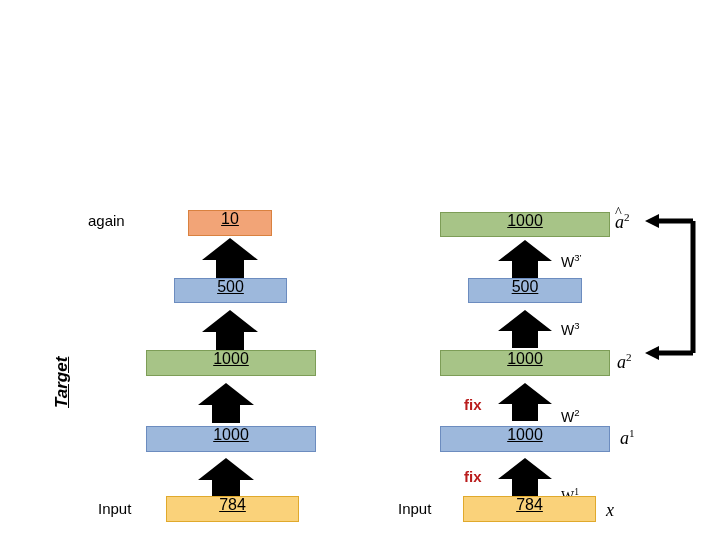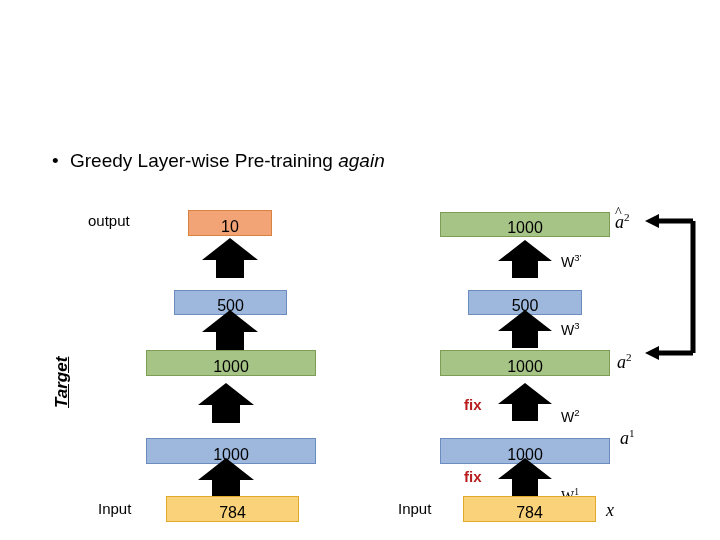--- a/index.html
+++ b/index.html
@@ -51,28 +51,29 @@
     font-style: italic;
   }
 
   
   .layer-box {
     position: absolute;
     box-sizing: border-box;
     border-width: 1px;
     border-style: solid;
     display: flex;
-    align-items: flex-end;
+    align-items: flex-start;
     justify-content: center;
     font-size: 16px;
     line-height: 1;
     color: #000;
+    text-decoration: underline;
   }
   .c-orange { background: #F2A477; border-color: #D9813F; }
-  .c-blue   { background: #9DB8DC; border-color: #6C8CBF; margin-top: 12px; }
+  .c-blue   { background: #9DB8DC; border-color: #6C8CBF; }
   .c-green  { background: #A7C487; border-color: #7D9D57; }
   .c-yellow { background: #FAD27A; border-color: #E0A92C; }
 
   
   .up-arrow {
     position: absolute;
   }
   .up-arrow svg { display: block; }
 
   
@@ -148,25 +149,22 @@
     position: absolute;
   }
   .feedback-bracket svg { display: block; }
 </style>
 </head>
 <body>
 
 <div id="slide">
 
 
-  <div class="bullet-line">
-    <span class="bullet-dot">•</span><span>Greedy Layer-wise Pre-training </span><span class="bullet-em">again</span>
-  </div>
-
-  <div class="plain-label" style="left:88px; top:212px;">output</div>
+
+  <div class="plain-label" style="left:88px; top:212px;">again</div>
 
   <div class="target-label" style="left:72px; top:388px;">Target</div>
 
   <div class="layer-box c-orange" style="left:188px; top:210px; width:84px; height:26px;">
     <span>10</span>
   </div>
 
   <div class="up-arrow" style="left:202px; top:238px;">
     <svg width="56" height="40" viewBox="0 0 56 40">
       <polygon points="28,0 56,22 42,22 42,40 14,40 14,22 0,22" fill="#000000"></polygon>

